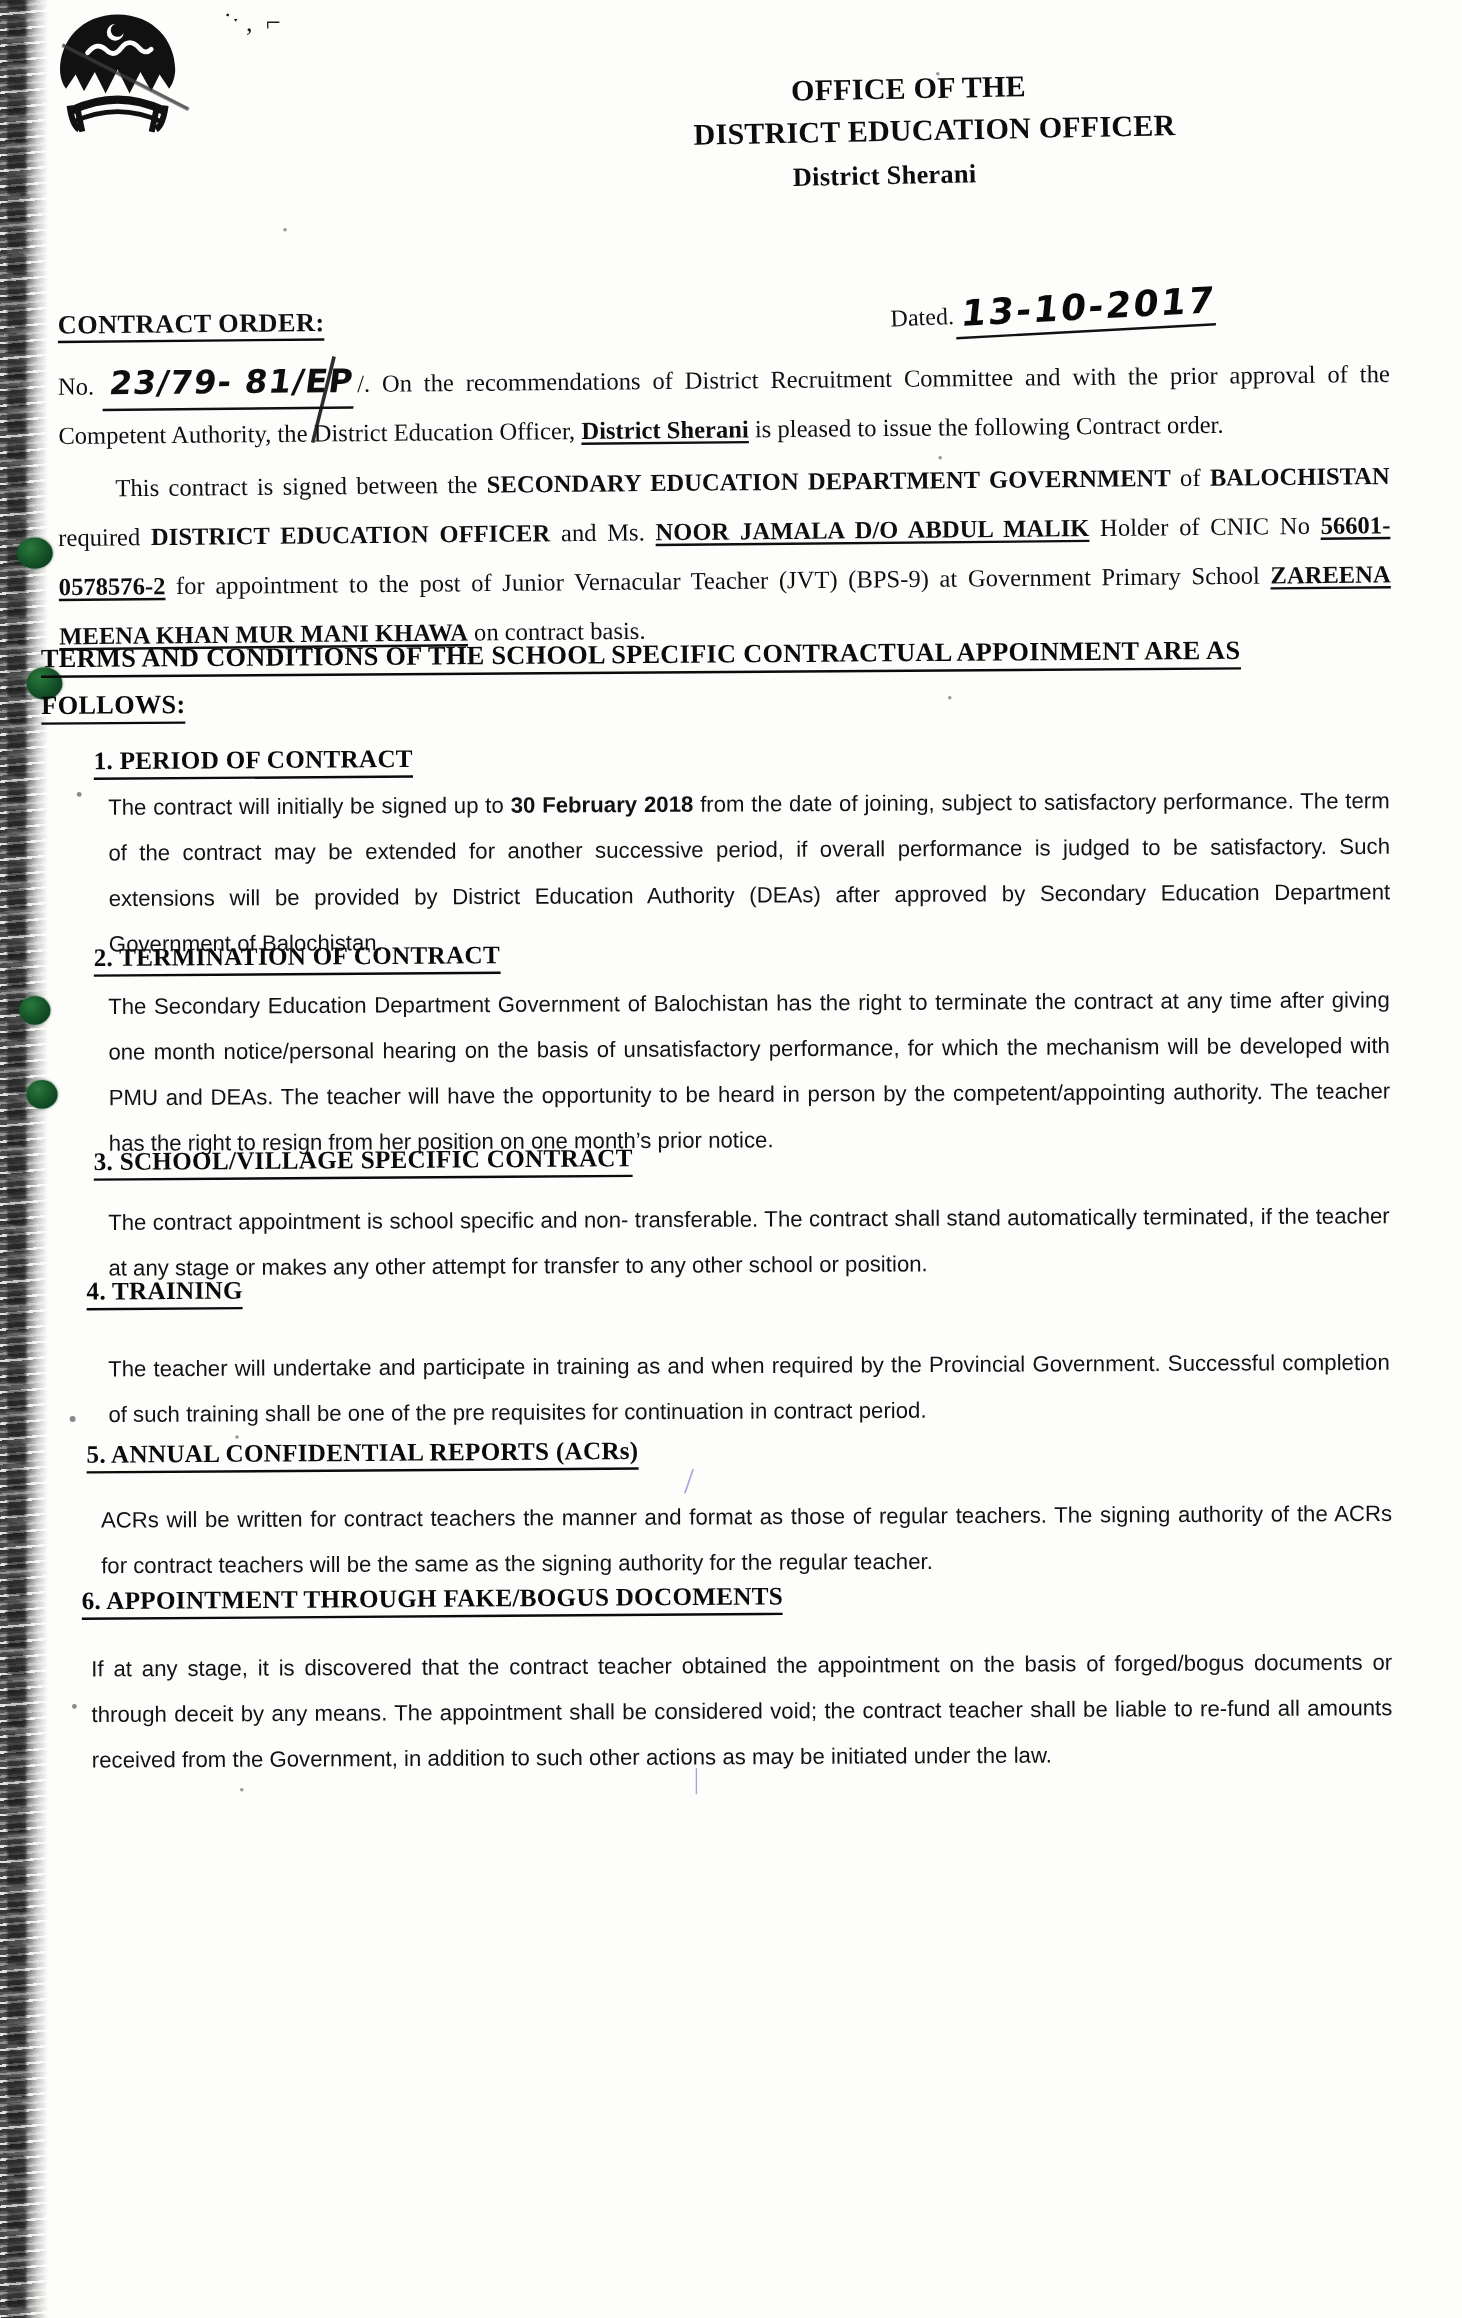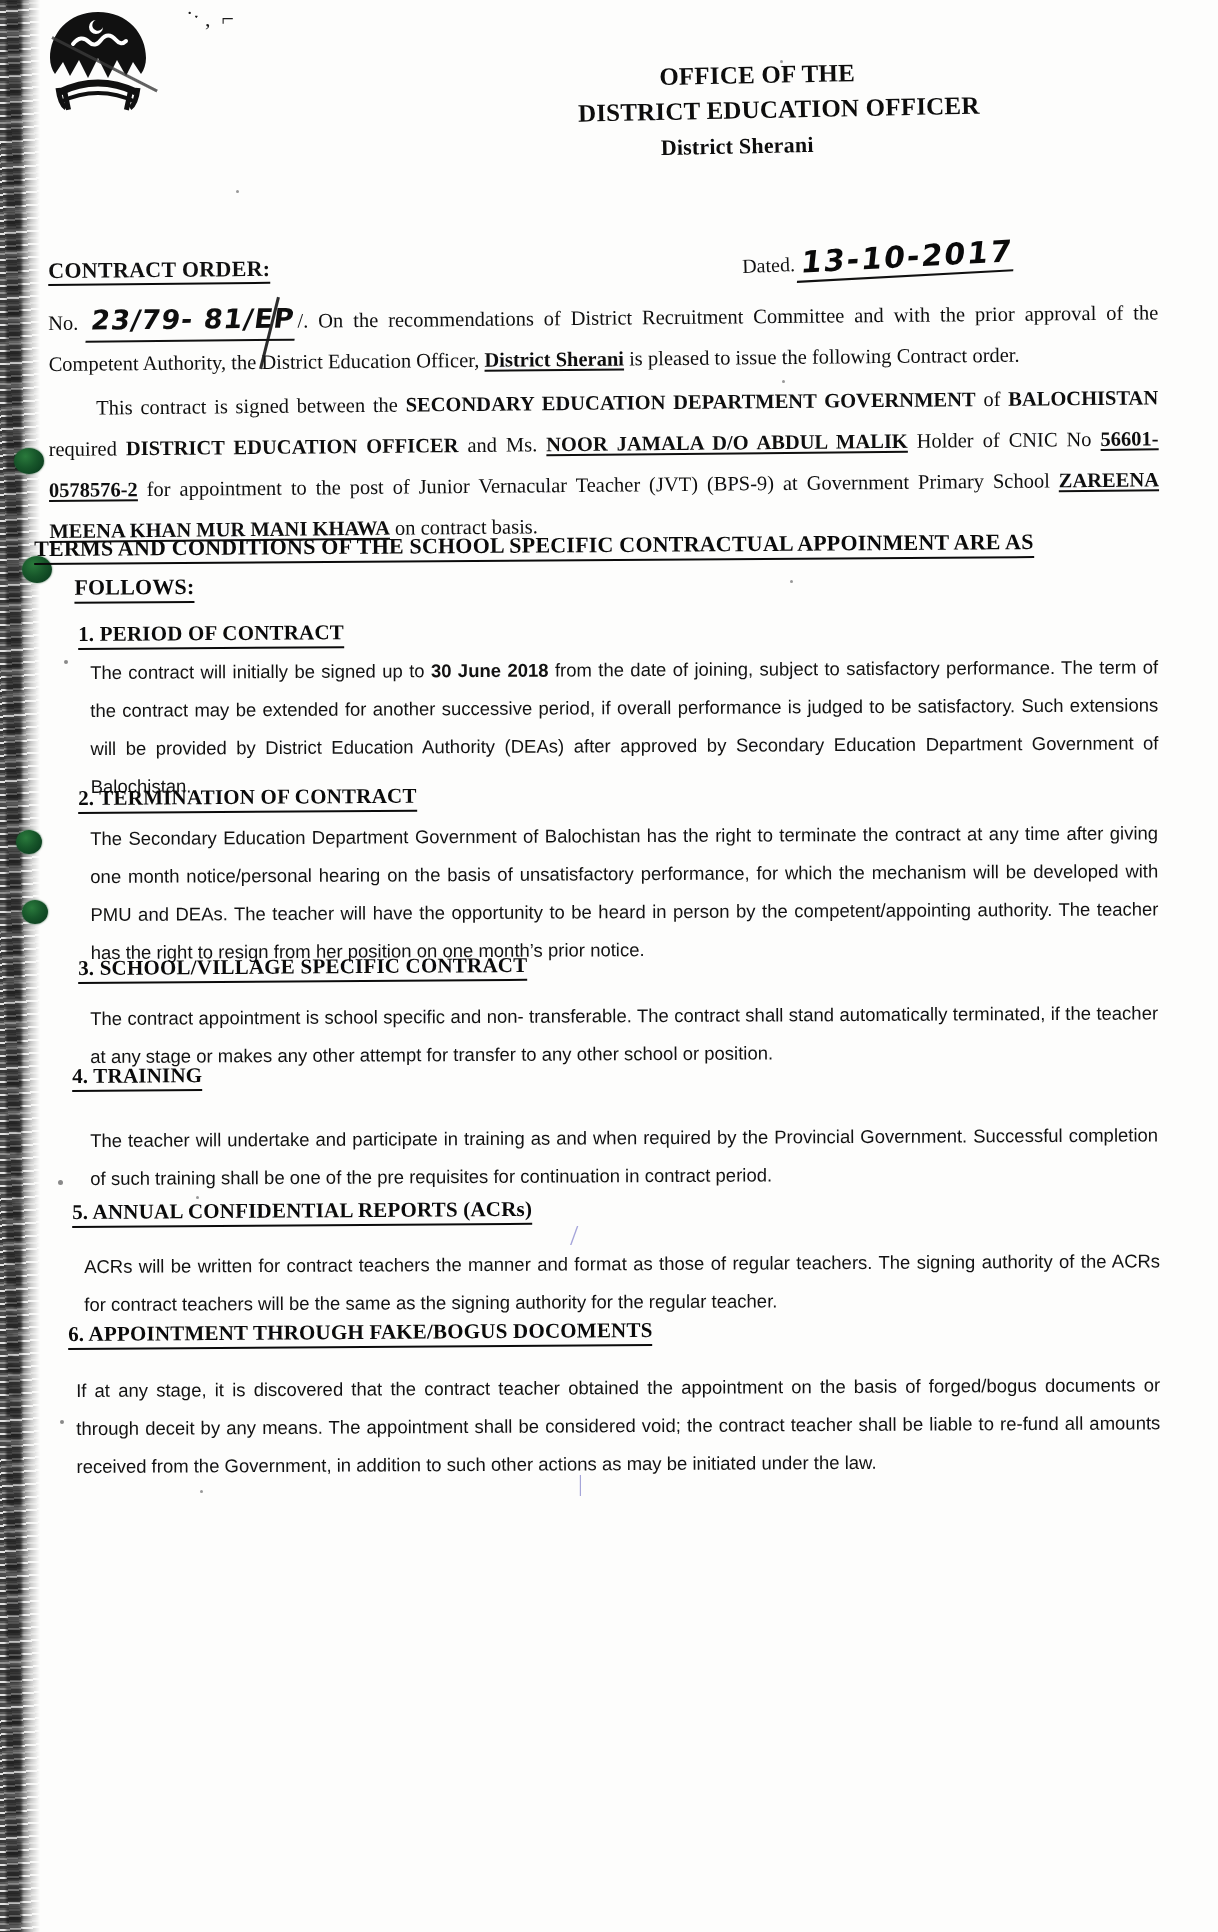--- a/index.html
+++ b/index.html
@@ -303,29 +303,29 @@
     <span class="caps u">NOOR JAMALA D/O ABDUL MALIK</span>
     <span>Holder of CNIC No</span>
     <span class="b u">56601-0578576-2</span>
     <span>for appointment to the post of Junior Vernacular Teacher (JVT) (BPS-9) at Government Primary School</span>
     <span class="b u">ZAREENA MEENA KHAN MUR MANI KHAWA</span>
     <span>on contract basis.</span>
   </div>
 
   <div class="blk tilt-b" style="left:34px; top:536px; width:1140px;">
     <div><span class="sec-title" style="font-size:22px;">TERMS AND CONDITIONS OF THE SCHOOL SPECIFIC CONTRACTUAL APPOINMENT ARE AS</span></div>
-    <div style="margin-top:10px;"><span class="sec-title" style="font-size:22px;margin-left:40px;">FOLLOWS:</span></div>
+    <div style="margin-top:10px;"><span class="sec-title" style="font-size:22px;">FOLLOWS:</span></div>
   </div>
 
   <div class="blk tilt-b" style="left:78px; top:622px;">
     <span class="sec-title">1. PERIOD OF CONTRACT</span>
   </div>
   <div class="blk tilt-c para-sans" style="left:90px; top:654px; width:1068px;">
     <span>The contract will initially be signed up to</span>
-    <span class="b">30 June 2018</span>
+    <span class="b">30 February 2018</span>
     <span>from the date of joining, subject to satisfactory performance. The term of the contract may be extended for another successive period, if overall performance is judged to be satisfactory. Such extensions will be provided by District Education Authority (DEAs) after approved by Secondary Education Department Government of Balochistan.</span>
   </div>
 
   <div class="blk tilt-b" style="left:78px; top:786px;">
     <span class="sec-title">2. TERMINATION OF CONTRACT</span>
   </div>
   <div class="blk tilt-c para-sans" style="left:90px; top:820px; width:1068px;">The Secondary Education Department Government of Balochistan has the right to terminate the contract at any time after giving one month notice/personal hearing on the basis of unsatisfactory performance, for which the mechanism will be developed with PMU and DEAs.  The teacher will have the opportunity to be heard in person by the competent/appointing authority. The teacher has the right to resign from her position on one month’s prior notice.</div>
 
   <div class="blk tilt-b" style="left:78px; top:956px;">
     <span class="sec-title">3. SCHOOL/VILLAGE SPECIFIC CONTRACT</span>

